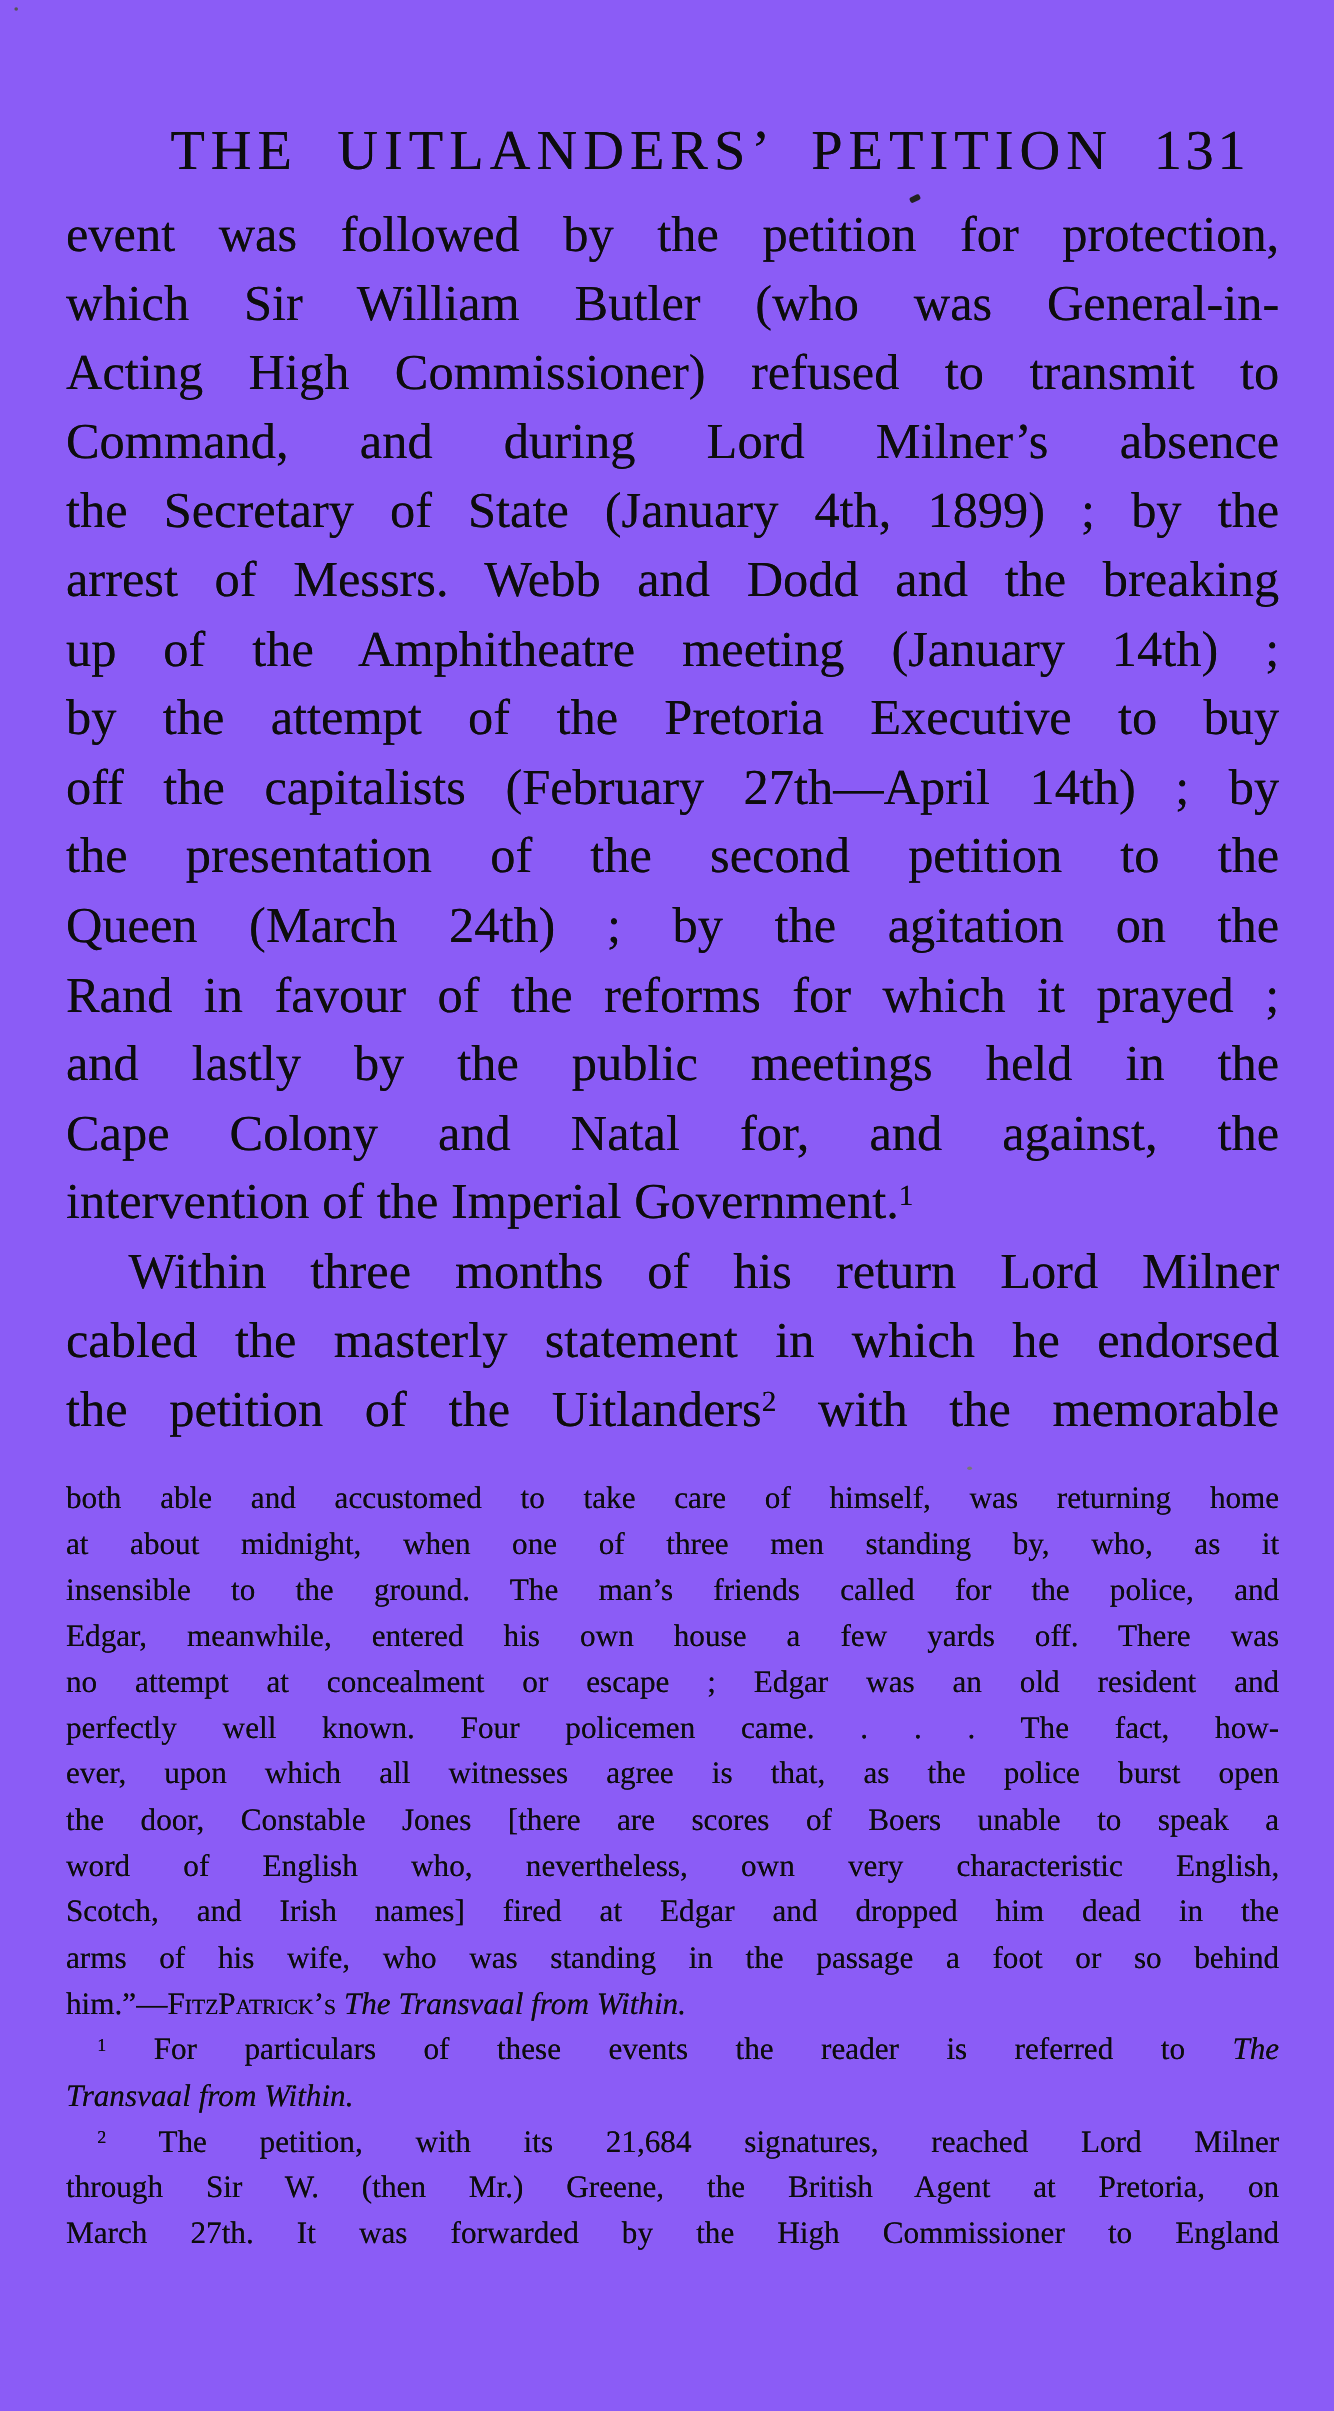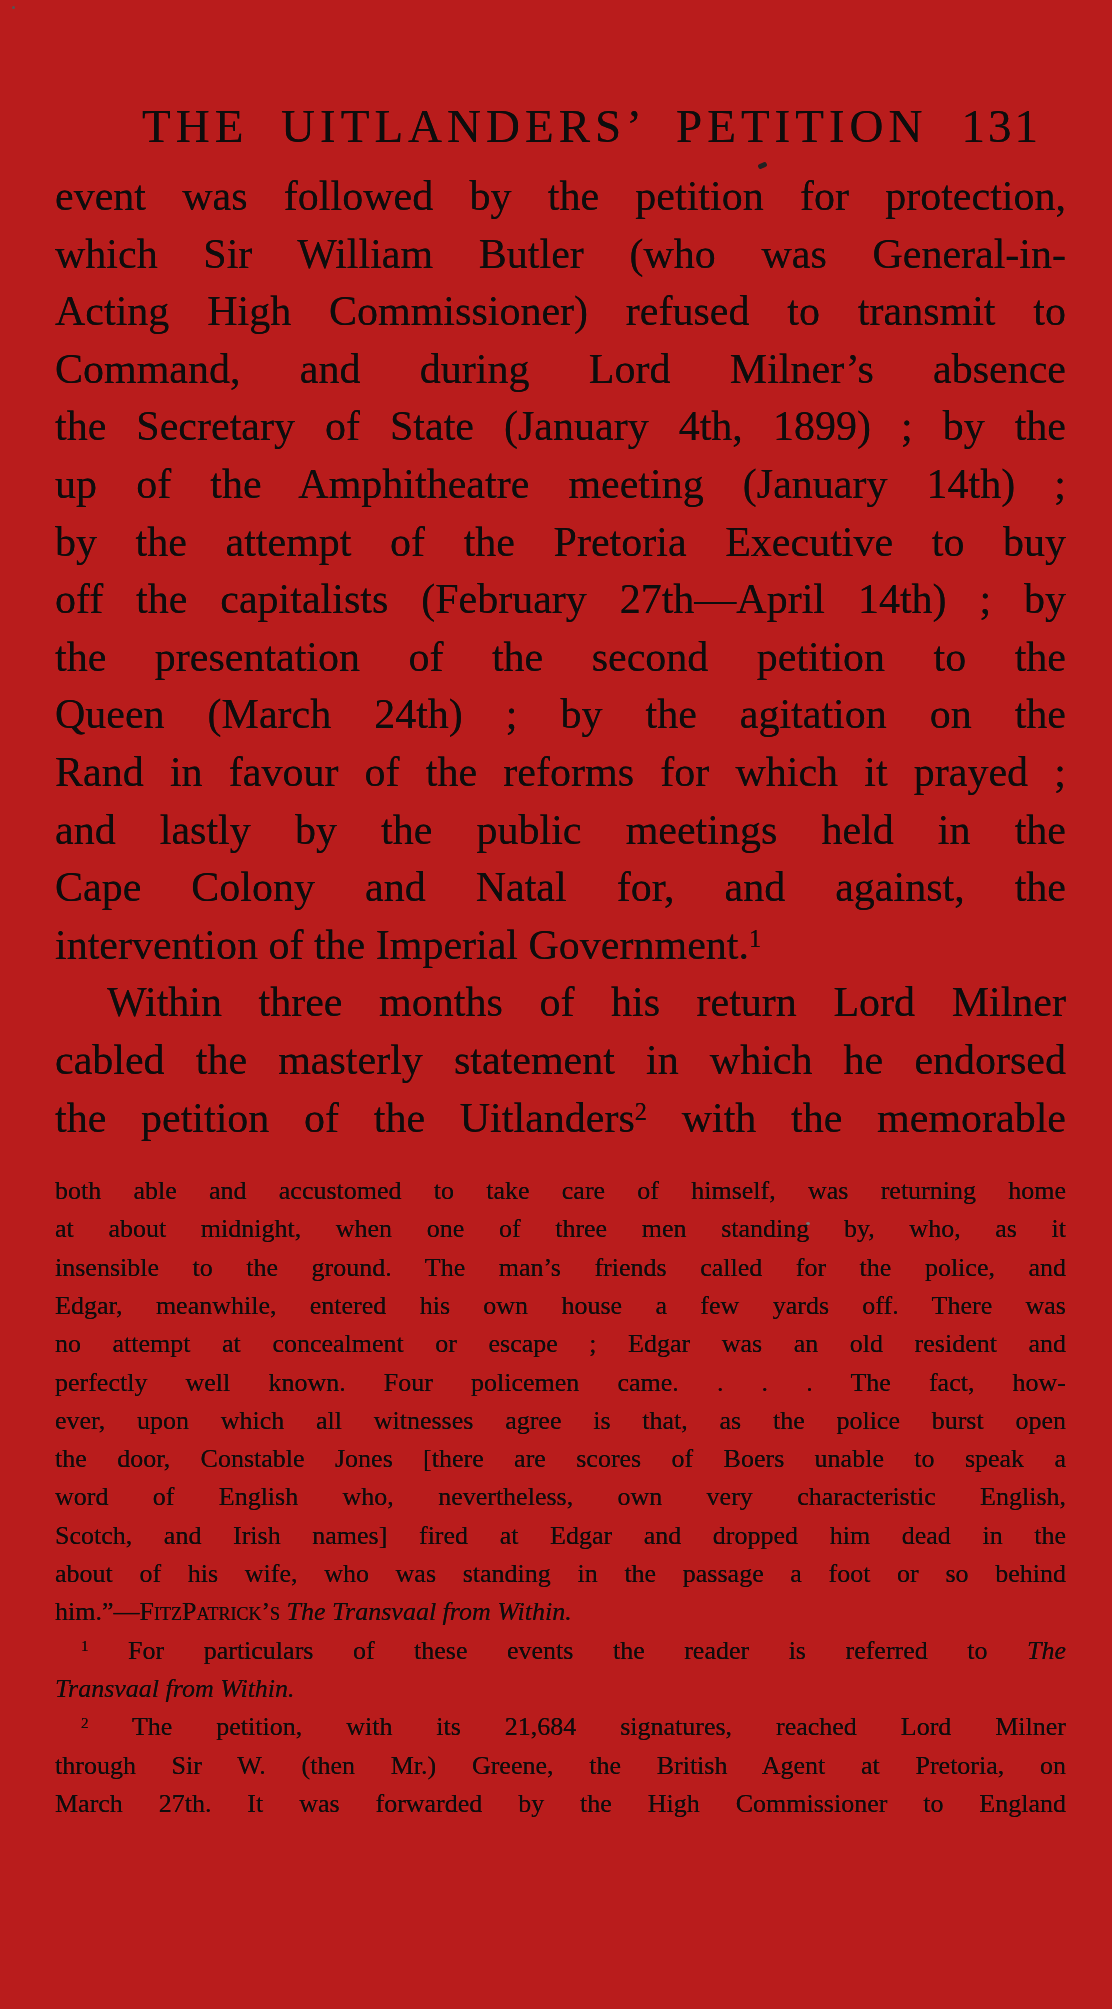--- a/index.html
+++ b/index.html
@@ -1,20 +1,20 @@
 <!DOCTYPE html>
 <html><head>
 <meta charset="utf-8">
 <style>
   html,body { margin:0; padding:0; background:#e8e8e4; }
   .page {
     position:relative;
     width:1112px; height:2009px;
     margin:0 auto;
-    background:#b91c1c;
+    background:#8b5cf6;
     color:#0d0d0d;
     font-family:"Liberation Serif","DejaVu Serif",serif;
     overflow:hidden;
     text-shadow:0 0 0.5px rgba(0,0,0,0.75);
   }
   
   .header {
     margin:96px 46px 0 55px;
     height:60px; line-height:60px;
     text-align:center;
@@ -83,20 +83,21 @@
   <div class="header">
     <span>THE UITLANDERS’ PETITION</span><span class="pgnum">131</span>
   </div>
 
   <div class="body">
     <div class="bl">event was followed by the petition for protection,</div>
     <div class="bl">which Sir William Butler (who was General-in-</div>
     <div class="bl">Acting High Commissioner) refused to transmit to</div>
     <div class="bl">Command, and during Lord Milner’s absence</div>
     <div class="bl">the Secretary of State (January 4th, 1899) ; by the</div>
+    <div class="bl">arrest of Messrs. Webb and Dodd and the breaking</div>
     <div class="bl">up of the Amphitheatre meeting (January 14th) ;</div>
     <div class="bl">by the attempt of the Pretoria Executive to buy</div>
     <div class="bl">off the capitalists (February 27th—April 14th) ; by</div>
     <div class="bl">the presentation of the second petition to the</div>
     <div class="bl">Queen (March 24th) ; by the agitation on the</div>
     <div class="bl">Rand in favour of the reforms for which it prayed ;</div>
     <div class="bl">and lastly by the public meetings held in the</div>
     <div class="bl">Cape Colony and Natal for, and against, the</div>
     <div class="bl noj"><span>intervention of the Imperial Government.</span><sup class="bsup">1</sup></div>
     <div class="bl ind">Within three months of his return Lord Milner</div>
@@ -108,21 +109,21 @@
     <div class="fl">both able and accustomed to take care of himself, was returning home</div>
     <div class="fl">at about midnight, when one of three men standing by, who, as it</div>
     <div class="fl">insensible to the ground.  The man’s friends called for the police, and</div>
     <div class="fl">Edgar, meanwhile, entered his own house a few yards off.  There was</div>
     <div class="fl">no attempt at concealment or escape ; Edgar was an old resident and</div>
     <div class="fl">perfectly well known.  Four policemen came. . . . The fact, how-</div>
     <div class="fl">ever, upon which all witnesses agree is that, as the police burst open</div>
     <div class="fl">the door, Constable Jones [there are scores of Boers unable to speak a</div>
     <div class="fl">word of English who, nevertheless, own very characteristic English,</div>
     <div class="fl">Scotch, and Irish names] fired at Edgar and dropped him dead in the</div>
-    <div class="fl">about of his wife, who was standing in the passage a foot or so behind</div>
+    <div class="fl">arms of his wife, who was standing in the passage a foot or so behind</div>
     <div class="fl noj"><span>him.”—</span><span class="smallcaps">FitzPatrick’s</span><span class="ital"> The Transvaal from Within.</span></div>
     <div class="fl ind"><sup class="bsup">1</sup><span> For particulars of these events the reader is referred to </span><span class="ital">The</span></div>
     <div class="fl noj ital">Transvaal from Within.</div>
     <div class="fl ind"><sup class="bsup">2</sup><span> The petition, with its 21,684 signatures, reached Lord Milner</span></div>
     <div class="fl">through Sir W. (then Mr.) Greene, the British Agent at Pretoria, on</div>
     <div class="fl">March 27th.   It was forwarded by the High Commissioner to England</div>
   </div>
 </div>
 
 </body></html>

